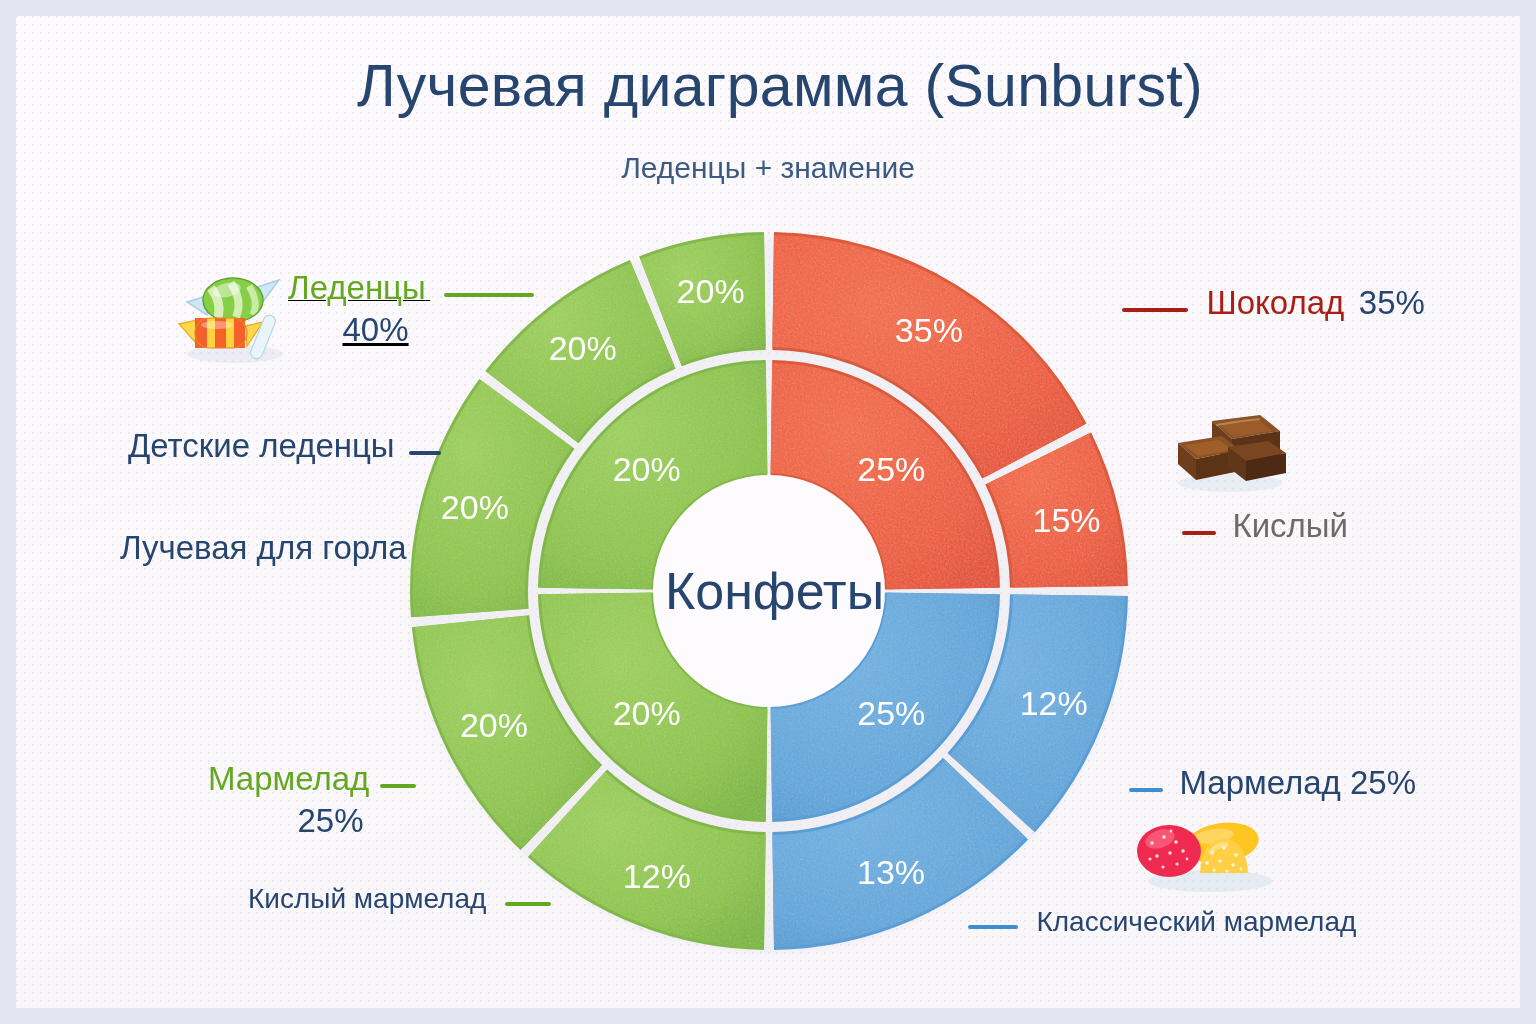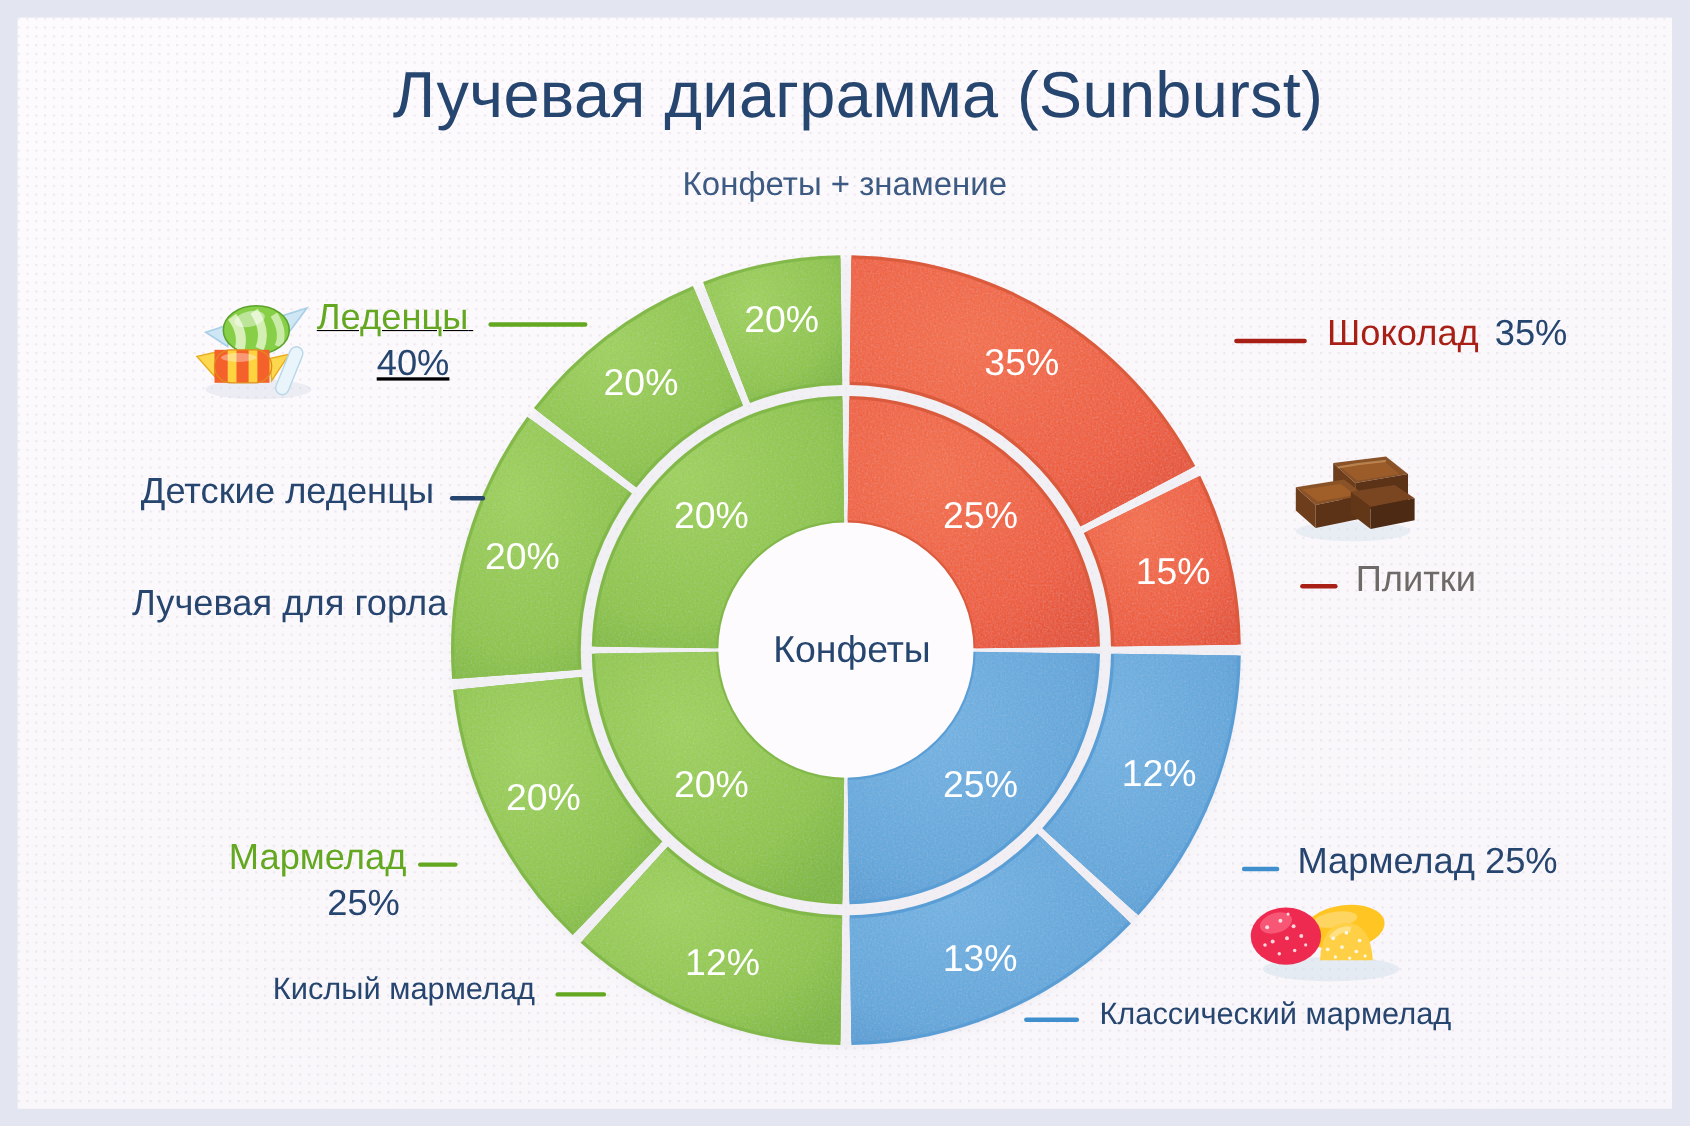--- a/index.html
+++ b/index.html
@@ -44,21 +44,21 @@
   }
   #chart svg{display:block;width:744px;height:744px;}
 
   .center-label{
     position:absolute;
     left:381px;top:203px;width:744px;height:744px;
     display:flex;align-items:center;justify-content:center;
     pointer-events:none;
   }
   .center-label span{
-    font-size:34px;color:#26456f;margin-left:11px;
+    font-size:52px;color:#26456f;margin-left:11px;
   }
 
   .slice-val{
     font-size:34px;
     fill:#ffffff;
     text-anchor:middle;
     dominant-baseline:central;
     font-family:"Liberation Sans", sans-serif;
   }
 
@@ -83,35 +83,35 @@
   #lbl-lollipop .row2{display:block;text-align:center;width:175px;margin-top:4px;}
   #lbl-kids{left:112px;top:411px;}
   #lbl-throat{left:104px;top:513px;}
   #lbl-marm-left{left:192px;top:744px;}
   #lbl-marm-left .row2{display:block;text-align:center;width:245px;margin-top:4px;}
   #lbl-sour{left:232px;top:867px;}
 
   #lbl-choco{left:1106px;top:268px;}
   #lbl-bars{left:1166px;top:491px;}
   #lbl-marm-right{left:1113px;top:748px;}
-  #lbl-classic{left:915px;top:890px;}
+  #lbl-classic{left:952px;top:890px;}
 
   
   .icon-wrap{position:absolute;}
   #icon-candy{left:155px;top:246px;width:125px;height:105px;}
   #icon-choco{left:1148px;top:385px;width:130px;height:95px;}
   #icon-gummy{left:1110px;top:785px;width:165px;height:95px;}
 </style>
 </head>
 <body>
 
 <div id="canvas">
 
   <div class="title">Лучевая диаграмма (Sunburst)</div>
-  <div class="subtitle">Конфеты + знамение</div>
+  <div class="subtitle">Леденцы + знамение</div>
 
   <div id="chart">
     <svg viewBox="0 0 744 744" xmlns="http://www.w3.org/2000/svg">
       <defs>
         <radialGradient id="gGreen" cx="35%" cy="30%" r="85%">
           <stop offset="0%" stop-color="#9ed355"></stop>
           <stop offset="70%" stop-color="#8cc63e"></stop>
           <stop offset="100%" stop-color="#7ab82f"></stop>
         </radialGradient>
         <radialGradient id="gRed" cx="35%" cy="30%" r="85%">
@@ -224,21 +224,21 @@
   </div>
 
   <div class="lbl" id="lbl-choco">
     <span class="dash r" style="width:66px;margin-right:14px;"></span>
     <span class="t acc-red">Шоколад</span>
     <span class="pct" style="margin-left:10px;">35%</span>
   </div>
 
   <div class="lbl" id="lbl-bars">
     <span class="dash r" style="width:34px;margin-right:12px;"></span>
-    <span class="t acc-grey">Плитки</span>
+    <span class="t acc-grey">Кислый</span>
   </div>
 
   <div class="lbl" id="lbl-marm-right">
     <span class="dash b" style="width:34px;margin-right:12px;"></span>
     <span class="t acc-blue">Мармелад 25%</span>
   </div>
 
   <div class="lbl" id="lbl-classic">
     <span class="dash b" style="width:50px;margin-right:14px;"></span>
     <span class="t small">Классический мармелад</span>

